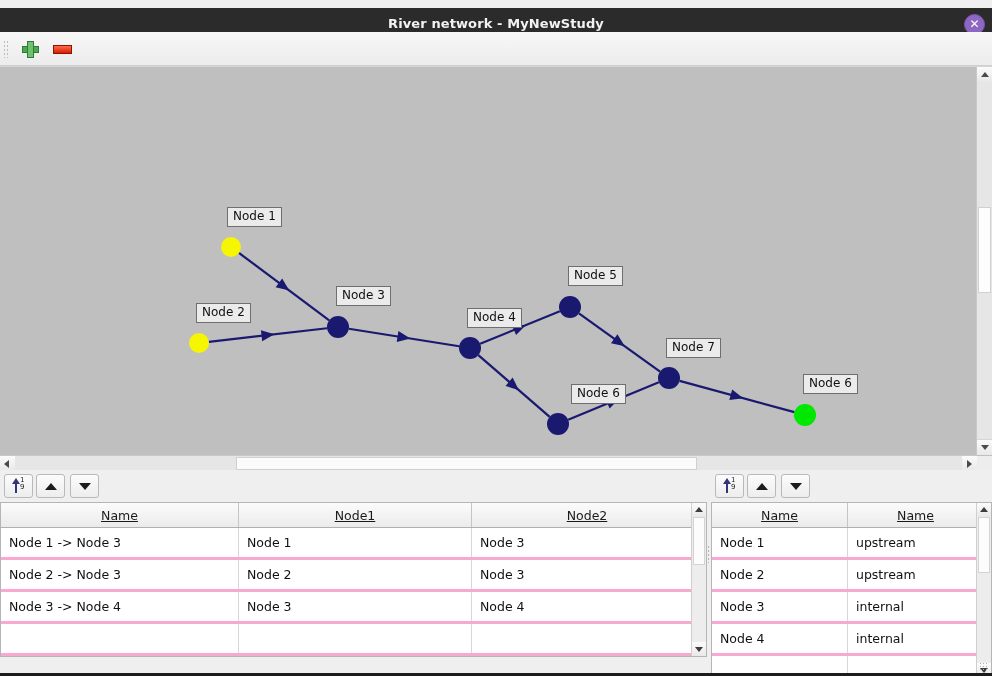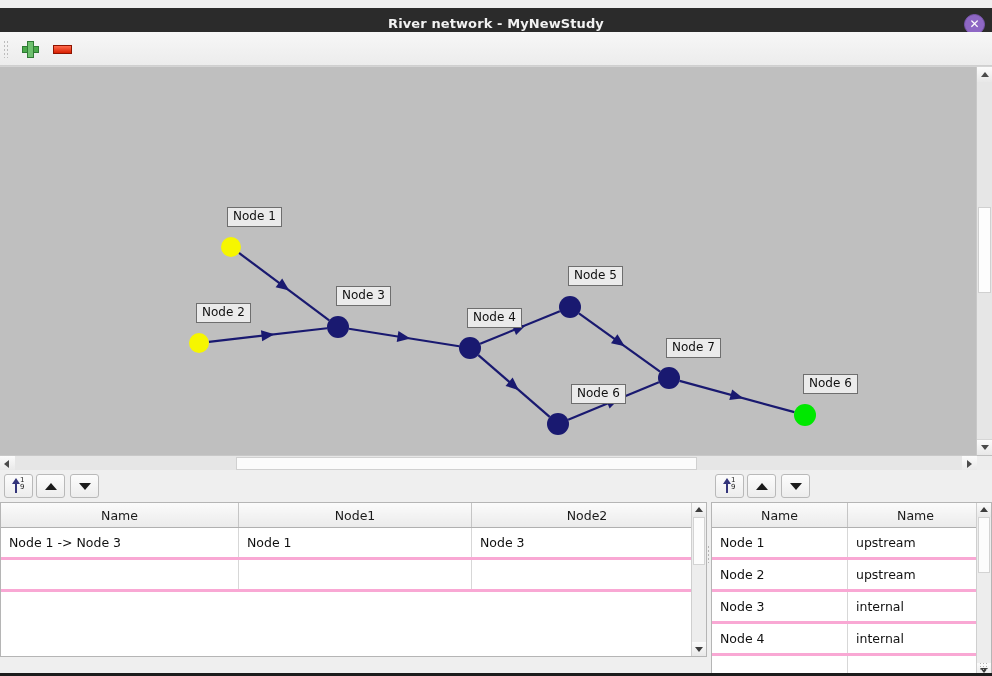--- a/index.html
+++ b/index.html
@@ -131,21 +131,21 @@
   .table-box{
     position:absolute;top:30px;background:#fff;
     border:1px solid #b5b5b5;box-sizing:border-box;overflow:hidden;
   }
   .tb-left{left:0;width:707px;height:155px;}
   .tb-right{left:0;width:281px;height:176px;}
   table.grid{border-collapse:collapse;table-layout:fixed;width:100%;}
   table.grid th{
     background:linear-gradient(#fbfbfb,#ebebeb);
     border-right:1px solid #c5c5c5;border-bottom:1px solid #b0b0b0;
-    font-weight:normal;font-size:12.5px;color:#1a1a1a;height:22px;
+    font-weight:normal;font-size:12.5px;color:#1a1a1a;height:22px;text-decoration:underline;
   }
   table.grid td{
     border-right:1px solid #d7d7d7;border-bottom:3px solid #f9a8d4;
     font-size:12.5px;color:#111;height:29px;padding:0 8px;
     white-space:nowrap;overflow:hidden;background:#fff;
   }
   table.grid tr td:last-child,table.grid tr th:last-child{border-right:none;}
 
   .tvsb{
     position:absolute;right:0;top:0;width:14px;height:100%;
@@ -296,20 +296,30 @@
               <th style="width: 228px;">Node2</th>
             </tr>
           </thead>
         <tbody>
             <tr>
               <td>Node 1 -&gt; Node 3</td>
               <td>Node 1</td>
               <td>Node 3</td>
             </tr>
             <tr>
+              <td>Node 2 -&gt; Node 3</td>
+              <td>Node 2</td>
+              <td>Node 3</td>
+            </tr>
+            <tr>
+              <td>Node 3 -&gt; Node 4</td>
+              <td>Node 3</td>
+              <td>Node 4</td>
+            </tr>
+            <tr>
               <td></td>
               <td></td>
               <td></td>
             </tr>
           </tbody>
       </table>
       <div class="tvsb">
         <div class="arrow up">
             <div class="tri s-up"></div>
           </div>

